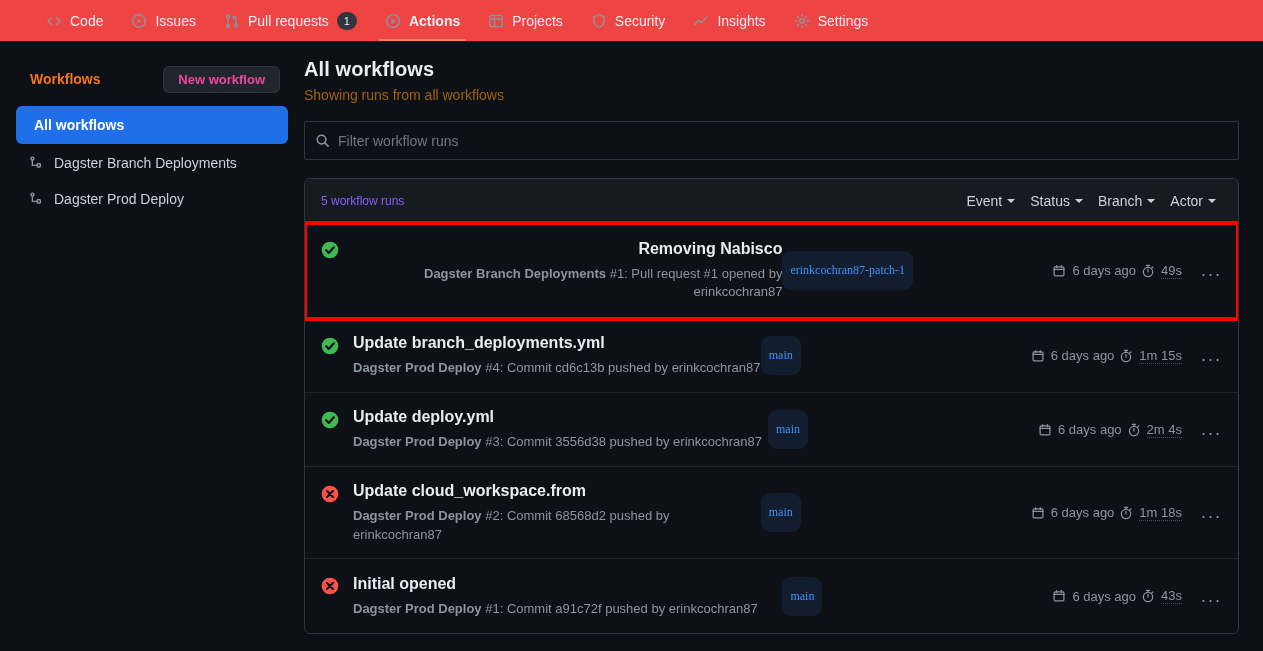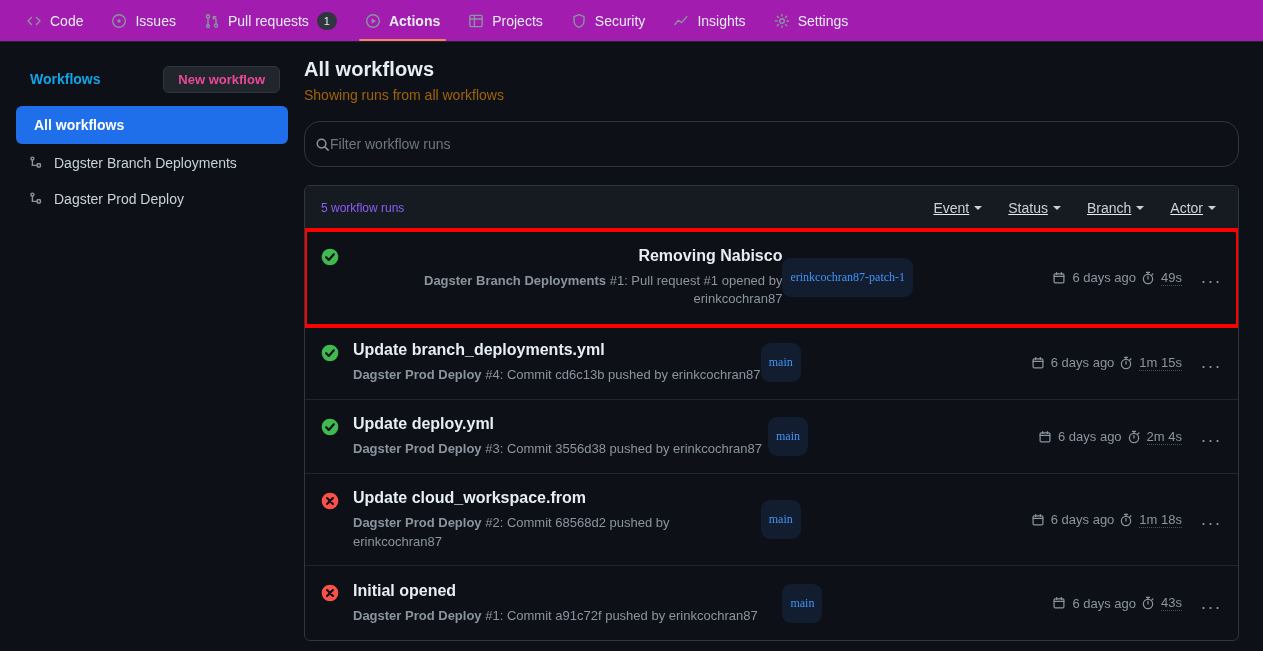--- a/index.html
+++ b/index.html
@@ -11,23 +11,23 @@
     font-family: "Liberation Sans", sans-serif;
     color: #e6edf3;
     overflow: hidden;
   }
 
   
   .repo-nav {
     height: 42px;
     display: flex;
     align-items: stretch;
-    padding: 0 12px;
+    padding: 0 32px;
     border-bottom: 1px solid #21262d;
-    background: #a21caf;
+    background: #ef4444;
   }
   .nav-item {
     display: flex;
     align-items: center;
     gap: 8px;
     padding: 0 14px;
     font-size: 14px;
     color: #e6edf3;
     position: relative;
     cursor: pointer;
@@ -66,21 +66,21 @@
 
   
   .sidebar { width: 272px; flex: 0 0 272px; padding-top: 6px; }
   .sidebar-head {
     display: flex;
     align-items: center;
     justify-content: space-between;
     padding: 0 8px 0 14px;
     height: 30px;
   }
-  .sidebar-title { font-size: 14px; font-weight: 700; color: #0ea5e9; }
+  .sidebar-title { font-size: 14px; font-weight: 700; color: #f97316; }
   .new-workflow-btn {
     background: #21262d;
     border: 1px solid #30363d;
     color: #ec4899;
     font-size: 13px;
     font-weight: 600;
     border-radius: 6px;
     padding: 5px 14px;
     cursor: pointer;
     font-family: "Liberation Sans", sans-serif;
@@ -106,26 +106,27 @@
   }
   .wf-item .wf-icon { color: #8b949e; display: inline-flex; }
 
   
   .main { flex: 1; min-width: 0; padding-left: 4px; }
   .main-title { font-size: 20px; font-weight: 700; color: #e6edf3; letter-spacing: .1px; }
   .main-sub { font-size: 14px; color: #a16207; margin-top: 6px; }
 
   .search-wrap {
     margin-top: 18px;
-    height: 46px;
+    height: 39px;
     border: 1px solid #30363d;
-    border-radius: 16px;
+    border-radius: 2px;
     background: #0d1117;
     display: flex;
     align-items: center;
+    gap: 8px;
     padding: 0 10px;
   }
   .search-wrap input {
     flex: 1;
     background: transparent;
     border: 0;
     outline: none;
     color: #e6edf3;
     font-size: 14px;
     font-family: "Liberation Sans", sans-serif;
@@ -142,21 +143,21 @@
   }
   .runs-head {
     height: 44px;
     background: #161b22;
     border-bottom: 1px solid #30363d;
     display: flex;
     align-items: center;
     padding: 0 16px;
   }
   .runs-count { font-size: 12px; font-weight: 400; color: #8b5cf6; }
-  .filters { margin-left: auto; display: flex; gap: 26px; padding-right: 6px; text-decoration: underline; }
+  .filters { margin-left: auto; display: flex; gap: 15px; padding-right: 6px; }
   .filter-btn {
     font-size: 14px;
     color: #c9d1d9;
     cursor: pointer;
     display: inline-flex;
     align-items: center;
     gap: 5px;
   }
   .caret {
     width: 0; height: 0;

